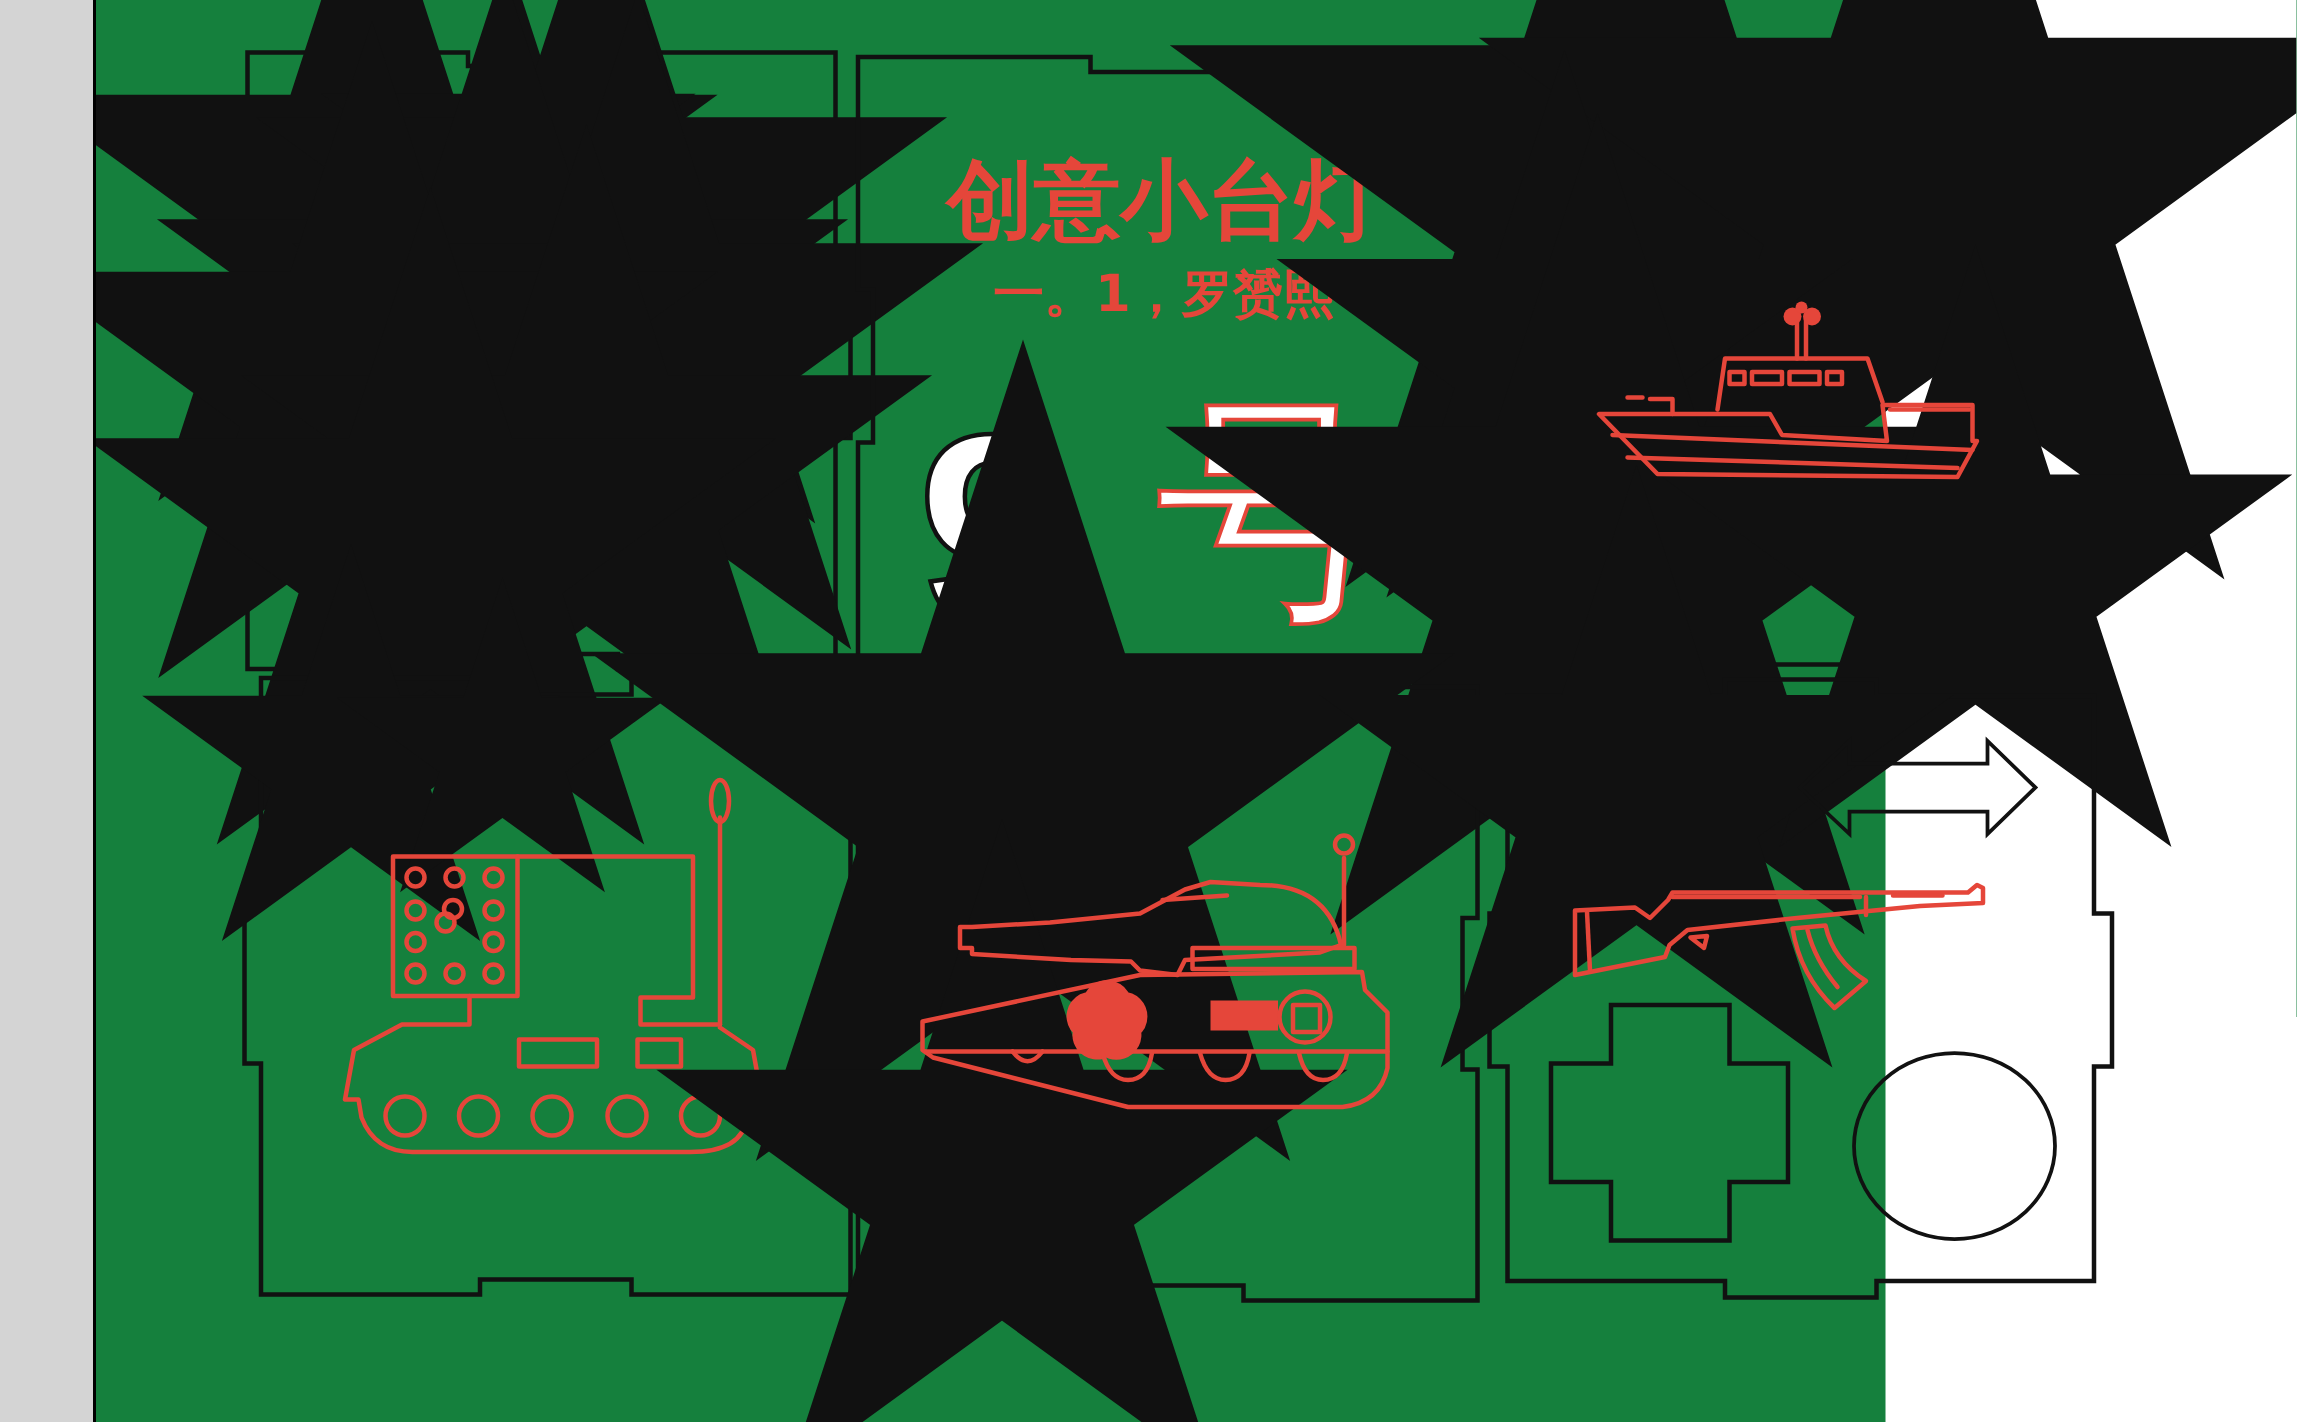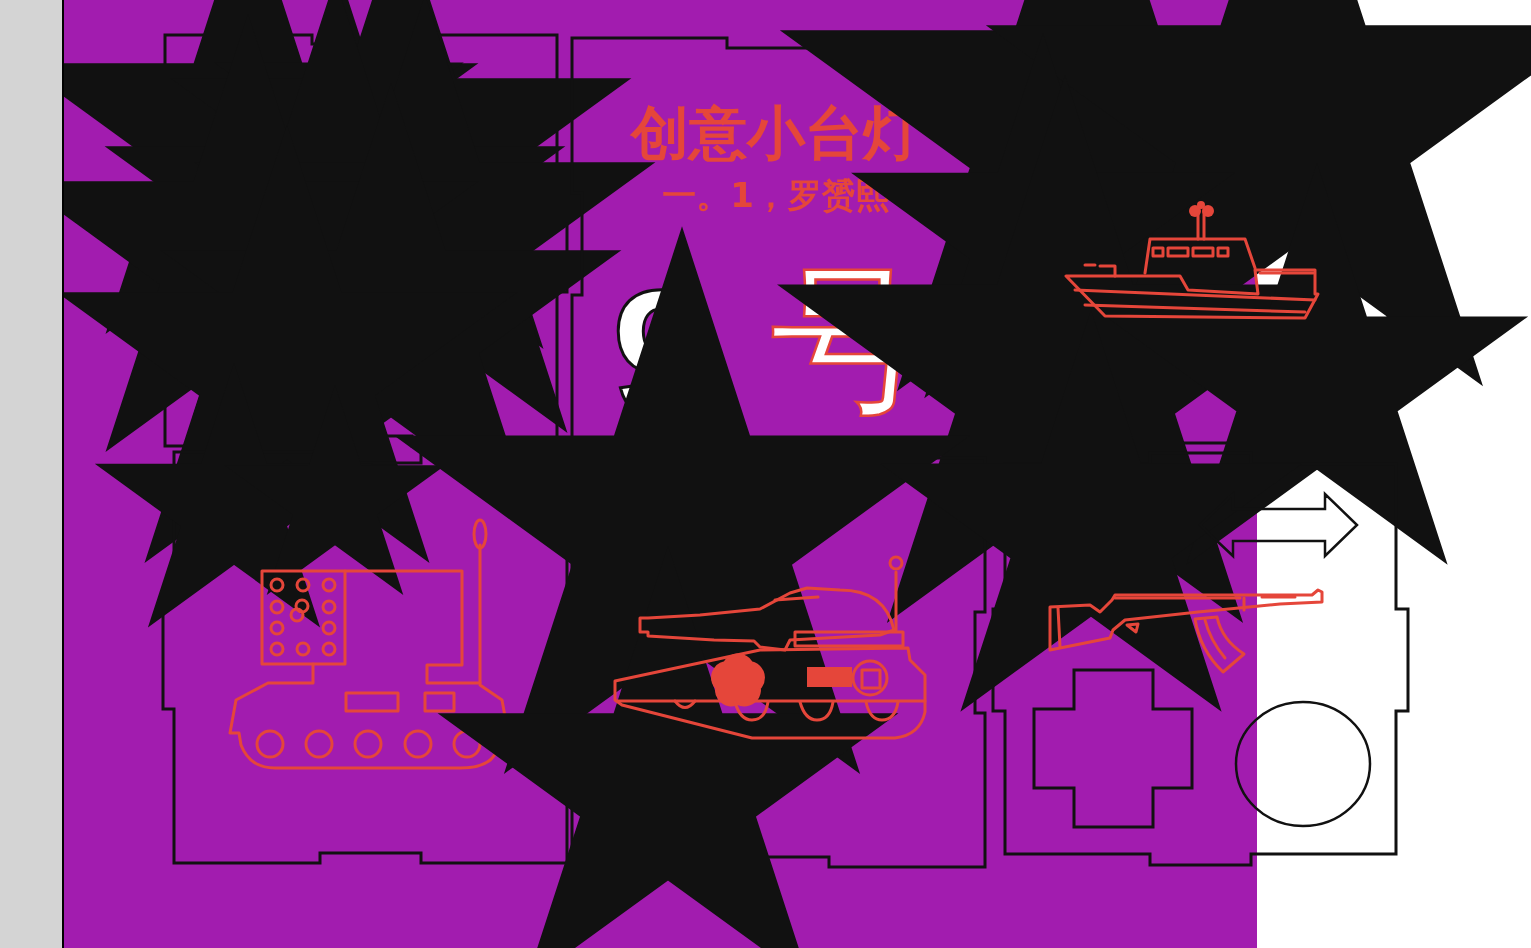--- a/index.html
+++ b/index.html
@@ -12,21 +12,21 @@
   .side-panel {
     position: absolute; left: 0; top: 0;
     width: 62px; height: 948px;
     background: #d4d4d4;
     border-right: 2px solid #000;
     box-sizing: content-box;
   }
   .canvas {
     position: absolute; left: 64px; top: 0;
     width: 1193px; height: 948px;
-    background: #a21caf;
+    background: #15803d;
   }
   .canvas svg { position: absolute; left: 0; top: 0; }
   .cut { fill: none; stroke: #111; stroke-width: 3; stroke-linejoin: miter; }
   .cut-thin { fill: none; stroke: #111; stroke-width: 2.5; stroke-linejoin: miter; }
   .engrave { fill: none; stroke: #e5463a; stroke-width: 3; stroke-linejoin: round; stroke-linecap: round; }
   .engrave-fill { fill: #e5463a; stroke: none; }
   .title-text {
     fill: #e5463a; font-family: "DejaVu Sans", sans-serif; font-weight: bold;
   }
   .num-text {

